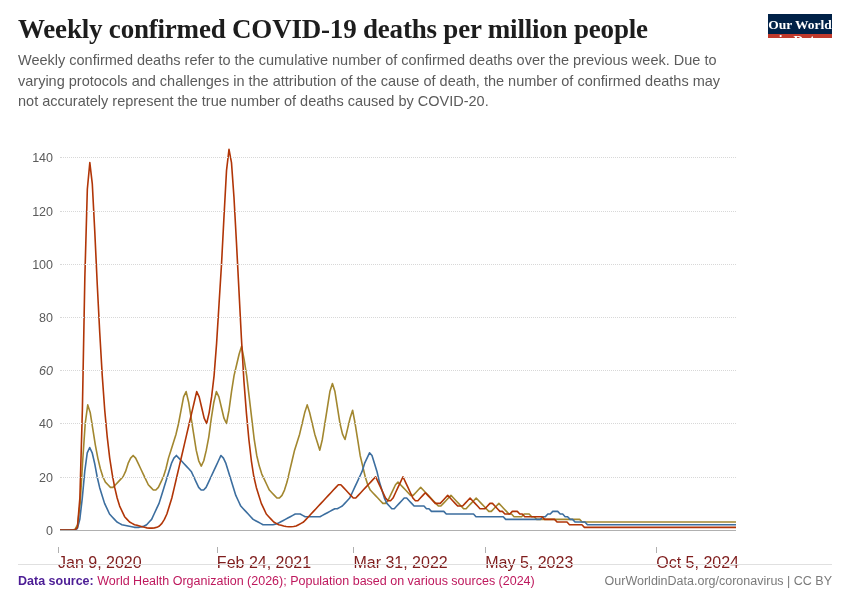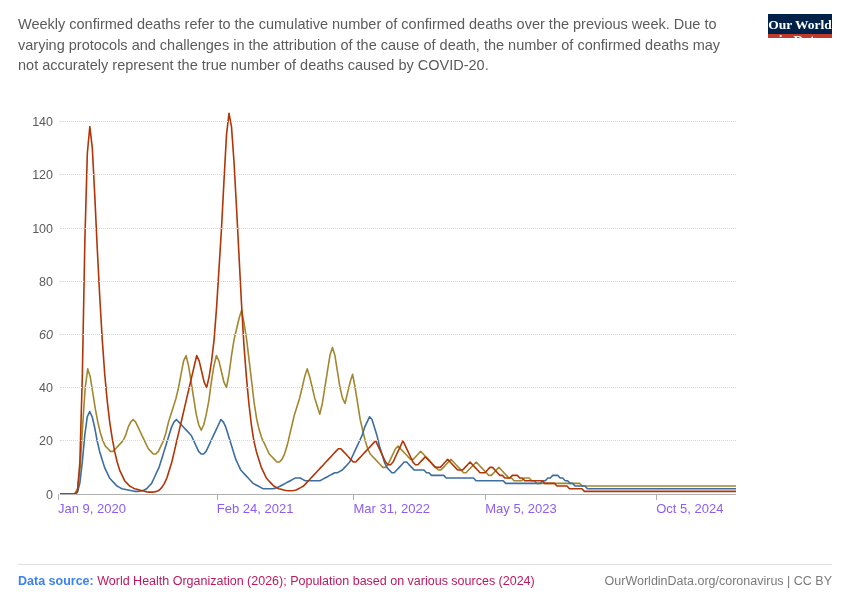--- a/index.html
+++ b/index.html
@@ -81,23 +81,23 @@
     right: 100%;
     transform: translateY(-50%);
     padding-right: 7px;
     font-size: 12.5px;
     color: #5b5b5b;
     white-space: nowrap;
   }
   .xtick {
     position: absolute;
     top: 100%;
-    margin-top: 7px;
-    font-size: 13px;
-    color: #8b5cf6;
+    margin-top: 24px;
+    font-size: 16px;
+    color: #7f1d1d;
     white-space: nowrap;
     transform: translateX(-2px);
   }
   .xtick .tickmark {
     position: absolute;
     left: 0;
     top: -7px;
     width: 0;
     height: 6px;
     border-left: 1px solid #b0b0b0;
@@ -138,36 +138,37 @@
     right: 18px;
     bottom: 12px;
     border-top: 1px solid #e0e0e0;
     padding-top: 9px;
     font-size: 12.5px;
     color: #7a7a7a;
     display: flex;
     justify-content: space-between;
   }
   .footer b {
-    color: #3b82f6;
+    color: #4c1d95;
   }
   .footer .src-val {
     color: #be185d;
   }
 </style>
 </head>
 <body>
 
 <div class="page">
 
   <div class="owid-logo">
     <div>Our World</div>
     <div>in Data</div>
   </div>
 
+  <h1 class="title">Weekly confirmed COVID-19 deaths per million people</h1>
   <p class="subtitle">Weekly confirmed deaths refer to the cumulative number of confirmed deaths over the previous week. Due to varying protocols and challenges in the attribution of the cause of death, the number of confirmed deaths may not accurately represent the true number of deaths caused by COVID-20.</p>
 
   <div class="chart-area">
     <div class="plot" id="plot">
       <svg class="lines" id="lines-svg" viewBox="0 0 1000 1000" preserveAspectRatio="none">
           <polyline points="0.00,1000.00 3.73,1000.00 7.46,1000.00 11.19,1000.00 14.93,1000.00 18.66,1000.00 22.39,997.97 26.12,986.49 29.85,932.43 33.58,824.32 37.31,729.73 41.04,682.43 44.78,702.70 48.51,743.24 52.24,783.78 55.97,817.57 59.70,844.59 63.43,864.86 67.16,878.38 70.90,885.14 74.63,891.89 78.36,891.89 82.09,885.14 85.82,878.38 89.55,871.62 93.28,864.86 97.01,851.35 100.75,831.08 104.48,817.57 108.21,810.81 111.94,817.57 115.67,831.08 119.40,844.59 123.13,858.11 126.87,871.62 130.60,885.14 134.33,891.89 138.06,898.65 141.79,898.65 145.52,891.89 149.25,878.38 152.99,864.86 156.72,844.59 160.45,817.57 164.18,797.30 167.91,777.03 171.64,756.76 175.37,729.73 179.10,695.95 182.84,662.16 186.57,648.65 190.30,675.68 194.03,716.22 197.76,756.76 201.49,797.30 205.22,824.32 208.96,837.84 212.69,824.32 216.42,797.30 220.15,763.51 223.88,716.22 227.61,675.68 231.34,648.65 235.07,662.16 238.81,689.19 242.54,716.22 246.27,729.73 250.00,695.95 253.73,648.65 257.46,608.11 261.19,581.08 264.93,554.05 268.66,533.78 272.39,567.57 276.12,608.11 279.85,662.16 283.58,716.22 287.31,770.27 291.04,810.81 294.78,837.84 298.51,858.11 302.24,871.62 305.97,885.14 309.70,898.65 313.43,905.41 317.16,912.16 320.90,918.92 324.63,918.92 328.36,912.16 332.09,898.65 335.82,878.38 339.55,851.35 343.28,824.32 347.01,797.30 350.75,777.03 354.48,756.76 358.21,729.73 361.94,702.70 365.67,682.43 369.40,702.70 373.13,729.73 376.87,756.76 380.60,777.03 384.33,797.30 388.06,770.27 391.79,729.73 395.52,689.19 399.25,648.65 402.99,628.38 406.72,648.65 410.45,689.19 414.18,729.73 417.91,756.76 421.64,770.27 425.37,743.24 429.10,716.22 432.84,695.95 436.57,729.73 440.30,770.27 444.03,810.81 447.76,837.84 451.49,864.86 455.22,885.14 458.96,898.65 462.69,905.41 466.42,912.16 470.15,918.92 473.88,925.68 477.61,932.43 481.34,932.43 485.07,925.68 488.81,912.16 492.54,898.65 496.27,885.14 500.00,878.38 503.73,885.14 507.46,891.89 511.19,898.65 514.93,905.41 518.66,912.16 522.39,912.16 526.12,905.41 529.85,898.65 533.58,891.89 537.31,898.65 541.04,905.41 544.78,912.16 548.51,918.92 552.24,925.68 555.97,932.43 559.70,939.19 563.43,939.19 567.16,932.43 570.90,925.68 574.63,918.92 578.36,912.16 582.09,918.92 585.82,925.68 589.55,932.43 593.28,939.19 597.01,945.95 600.75,945.95 604.48,939.19 608.21,932.43 611.94,925.68 615.67,918.92 619.40,925.68 623.13,932.43 626.87,939.19 630.60,945.95 634.33,952.70 638.06,952.70 641.79,945.95 645.52,939.19 649.25,932.43 652.99,939.19 656.72,945.95 660.45,952.70 664.18,959.46 667.91,959.46 671.64,966.22 675.37,966.22 679.10,966.22 682.84,966.22 686.57,959.46 690.30,959.46 694.03,959.46 697.76,966.22 701.49,966.22 705.22,972.97 708.96,972.97 712.69,972.97 716.42,972.97 720.15,972.97 723.88,972.97 727.61,972.97 731.34,972.97 735.07,972.97 738.81,972.97 742.54,972.97 746.27,972.97 750.00,972.97 753.73,972.97 757.46,972.97 761.19,972.97 764.93,972.97 768.66,972.97 772.39,979.73 776.12,979.73 779.85,979.73 783.58,979.73 787.31,979.73 791.04,979.73 794.78,979.73 798.51,979.73 802.24,979.73 805.97,979.73 809.70,979.73 813.43,979.73 817.16,979.73 820.90,979.73 824.63,979.73 828.36,979.73 832.09,979.73 835.82,979.73 839.55,979.73 843.28,979.73 847.01,979.73 850.75,979.73 854.48,979.73 858.21,979.73 861.94,979.73 865.67,979.73 869.40,979.73 873.13,979.73 876.87,979.73 880.60,979.73 884.33,979.73 888.06,979.73 891.79,979.73 895.52,979.73 899.25,979.73 902.99,979.73 906.72,979.73 910.45,979.73 914.18,979.73 917.91,979.73 921.64,979.73 925.37,979.73 929.10,979.73 932.84,979.73 936.57,979.73 940.30,979.73 944.03,979.73 947.76,979.73 951.49,979.73 955.22,979.73 958.96,979.73 962.69,979.73 966.42,979.73 970.15,979.73 973.88,979.73 977.61,979.73 981.34,979.73 985.07,979.73 988.81,979.73 992.54,979.73 996.27,979.73 1000.00,979.73" fill="none" stroke="#a2872f" stroke-width="1.6" vector-effect="non-scaling-stroke" stroke-linejoin="round"></polyline>
           <polyline points="0.00,1000.00 3.66,1000.00 7.33,1000.00 10.99,1000.00 14.65,1000.00 18.32,1000.00 21.98,1000.00 25.64,996.62 29.30,972.97 32.97,918.92 36.63,851.35 40.29,804.05 43.96,790.54 47.62,804.05 51.28,831.08 54.95,864.86 58.61,891.89 62.27,912.16 65.93,932.43 69.60,945.95 73.26,959.46 76.92,966.22 80.59,972.97 84.25,979.73 87.91,983.11 91.58,986.49 95.24,987.84 98.90,989.19 102.56,990.54 106.23,991.89 109.89,993.24 113.55,993.24 117.22,993.24 120.88,991.89 124.54,989.86 128.21,986.49 131.87,979.73 135.53,972.97 139.19,959.46 142.86,945.95 146.52,932.43 150.18,912.16 153.85,891.89 157.51,871.62 161.17,851.35 164.84,831.08 168.50,817.57 172.16,810.81 175.82,817.57 179.49,824.32 183.15,831.08 186.81,837.84 190.48,844.59 194.14,851.35 197.80,864.86 201.47,878.38 205.13,891.89 208.79,898.65 212.45,898.65 216.12,891.89 219.78,878.38 223.44,864.86 227.11,851.35 230.77,837.84 234.43,824.32 238.10,810.81 241.76,817.57 245.42,831.08 249.08,851.35 252.75,871.62 256.41,891.89 260.07,912.16 263.74,925.68 267.40,939.19 271.06,945.95 274.73,952.70 278.39,959.46 282.05,966.22 285.71,972.97 289.38,976.35 293.04,979.73 296.70,983.11 300.37,986.49 304.03,986.49 307.69,986.49 311.36,986.49 315.02,986.49 318.68,985.14 322.34,983.11 326.01,979.73 329.67,976.35 333.33,972.97 337.00,969.59 340.66,966.22 344.32,962.84 347.99,959.46 351.65,959.46 355.31,959.46 358.97,962.84 362.64,966.22 366.30,966.22 369.96,966.22 373.63,966.22 377.29,966.22 380.95,966.22 384.62,966.22 388.28,962.84 391.94,959.46 395.60,956.08 399.27,952.70 402.93,949.32 406.59,945.95 410.26,945.95 413.92,942.57 417.58,939.19 421.25,932.43 424.91,925.68 428.57,918.92 432.23,905.41 435.90,891.89 439.56,878.38 443.22,864.86 446.89,851.35 450.55,831.08 454.21,817.57 457.88,804.05 461.54,810.81 465.20,831.08 468.86,851.35 472.53,878.38 476.19,898.65 479.85,918.92 483.52,932.43 487.18,939.19 490.84,945.95 494.51,945.95 498.17,939.19 501.83,932.43 505.49,925.68 509.16,918.92 512.82,918.92 516.48,925.68 520.15,932.43 523.81,939.19 527.47,939.19 531.14,939.19 534.80,939.19 538.46,939.19 542.12,945.95 545.79,945.95 549.45,952.70 553.11,952.70 556.78,952.70 560.44,952.70 564.10,952.70 567.77,952.70 571.43,959.46 575.09,959.46 578.75,959.46 582.42,959.46 586.08,959.46 589.74,959.46 593.41,959.46 597.07,959.46 600.73,959.46 604.40,959.46 608.06,959.46 611.72,959.46 615.38,966.22 619.05,966.22 622.71,966.22 626.37,966.22 630.04,966.22 633.70,966.22 637.36,966.22 641.03,966.22 644.69,966.22 648.35,966.22 652.01,966.22 655.68,966.22 659.34,972.97 663.00,972.97 666.67,972.97 670.33,972.97 673.99,972.97 677.66,972.97 681.32,972.97 684.98,972.97 688.64,972.97 692.31,972.97 695.97,972.97 699.63,972.97 703.30,972.97 706.96,972.97 710.62,972.97 714.29,966.22 717.95,966.22 721.61,959.46 725.27,959.46 728.94,952.70 732.60,952.70 736.26,952.70 739.93,959.46 743.59,959.46 747.25,966.22 750.92,966.22 754.58,972.97 758.24,972.97 761.90,979.73 765.57,979.73 769.23,979.73 772.89,979.73 776.56,979.73 780.22,986.49 783.88,986.49 787.55,986.49 791.21,986.49 794.87,986.49 798.53,986.49 802.20,986.49 805.86,986.49 809.52,986.49 813.19,986.49 816.85,986.49 820.51,986.49 824.18,986.49 827.84,986.49 831.50,986.49 835.16,986.49 838.83,986.49 842.49,986.49 846.15,986.49 849.82,986.49 853.48,986.49 857.14,986.49 860.81,986.49 864.47,986.49 868.13,986.49 871.79,986.49 875.46,986.49 879.12,986.49 882.78,986.49 886.45,986.49 890.11,986.49 893.77,986.49 897.44,986.49 901.10,986.49 904.76,986.49 908.42,986.49 912.09,986.49 915.75,986.49 919.41,986.49 923.08,986.49 926.74,986.49 930.40,986.49 934.07,986.49 937.73,986.49 941.39,986.49 945.05,986.49 948.72,986.49 952.38,986.49 956.04,986.49 959.71,986.49 963.37,986.49 967.03,986.49 970.70,986.49 974.36,986.49 978.02,986.49 981.68,986.49 985.35,986.49 989.01,986.49 992.67,986.49 996.34,986.49 1000.00,986.49" fill="none" stroke="#3c6e9f" stroke-width="1.6" vector-effect="non-scaling-stroke" stroke-linejoin="round"></polyline>
           <polyline points="0.00,1000.00 3.68,1000.00 7.35,1000.00 11.03,1000.00 14.71,1000.00 18.38,1000.00 22.06,1000.00 25.74,993.24 29.41,918.92 33.09,695.95 36.76,358.11 40.44,135.14 44.12,67.57 47.79,121.62 51.47,243.24 55.15,378.38 58.82,500.00 62.50,608.11 66.18,695.95 69.85,763.51 73.53,817.57 77.21,858.11 80.88,891.89 84.56,918.92 88.24,939.19 91.91,952.70 95.59,966.22 99.26,972.97 102.94,979.73 106.62,983.11 110.29,986.49 113.97,987.84 117.65,989.86 121.32,991.89 125.00,993.24 128.68,994.59 132.35,995.27 136.03,995.27 139.71,994.59 143.38,993.24 147.06,989.86 150.74,983.11 154.41,972.97 158.09,959.46 161.76,939.19 165.44,918.92 169.12,891.89 172.79,864.86 176.47,837.84 180.15,810.81 183.82,783.78 187.50,756.76 191.18,729.73 194.85,702.70 198.53,675.68 202.21,648.65 205.88,662.16 209.56,689.19 213.24,716.22 216.91,729.73 220.59,702.70 224.26,662.16 227.94,608.11 231.62,527.03 235.29,425.68 238.97,324.32 242.65,202.70 246.32,87.84 250.00,33.78 253.68,67.57 257.35,155.41 261.03,270.27 264.71,391.89 268.38,513.51 272.06,621.62 275.74,702.70 279.41,770.27 283.09,824.32 286.76,864.86 290.44,891.89 294.12,912.16 297.79,932.43 301.47,945.95 305.15,959.46 308.82,966.22 312.50,972.97 316.18,979.73 319.85,983.11 323.53,986.49 327.21,987.84 330.88,989.86 334.56,991.22 338.24,991.89 341.91,991.89 345.59,991.22 349.26,989.86 352.94,986.49 356.62,983.11 360.29,979.73 363.97,972.97 367.65,966.22 371.32,959.46 375.00,952.70 378.68,945.95 382.35,939.19 386.03,932.43 389.71,925.68 393.38,918.92 397.06,912.16 400.74,905.41 404.41,898.65 408.09,891.89 411.76,885.14 415.44,885.14 419.12,891.89 422.79,898.65 426.47,905.41 430.15,912.16 433.82,918.92 437.50,918.92 441.18,912.16 444.85,905.41 448.53,898.65 452.21,891.89 455.88,885.14 459.56,878.38 463.24,871.62 466.91,864.86 470.59,878.38 474.26,891.89 477.94,905.41 481.62,918.92 485.29,925.68 488.97,925.68 492.65,918.92 496.32,905.41 500.00,891.89 503.68,878.38 507.35,864.86 511.03,878.38 514.71,891.89 518.38,905.41 522.06,918.92 525.74,925.68 529.41,925.68 533.09,918.92 536.76,912.16 540.44,905.41 544.12,912.16 547.79,918.92 551.47,925.68 555.15,932.43 558.82,932.43 562.50,932.43 566.18,925.68 569.85,918.92 573.53,912.16 577.21,918.92 580.88,925.68 584.56,932.43 588.24,939.19 591.91,939.19 595.59,939.19 599.26,932.43 602.94,925.68 606.62,918.92 610.29,925.68 613.97,932.43 617.65,939.19 621.32,945.95 625.00,945.95 628.68,945.95 632.35,939.19 636.03,932.43 639.71,932.43 643.38,939.19 647.06,945.95 650.74,952.70 654.41,952.70 658.09,959.46 661.76,959.46 665.44,959.46 669.12,952.70 672.79,952.70 676.47,952.70 680.15,959.46 683.82,959.46 687.50,966.22 691.18,966.22 694.85,966.22 698.53,966.22 702.21,966.22 705.88,966.22 709.56,966.22 713.24,966.22 716.91,972.97 720.59,972.97 724.26,972.97 727.94,972.97 731.62,972.97 735.29,979.73 738.97,979.73 742.65,979.73 746.32,979.73 750.00,979.73 753.68,986.49 757.35,986.49 761.03,986.49 764.71,986.49 768.38,986.49 772.06,986.49 775.74,993.24 779.41,993.24 783.09,993.24 786.76,993.24 790.44,993.24 794.12,993.24 797.79,993.24 801.47,993.24 805.15,993.24 808.82,993.24 812.50,993.24 816.18,993.24 819.85,993.24 823.53,993.24 827.21,993.24 830.88,993.24 834.56,993.24 838.24,993.24 841.91,993.24 845.59,993.24 849.26,993.24 852.94,993.24 856.62,993.24 860.29,993.24 863.97,993.24 867.65,993.24 871.32,993.24 875.00,993.24 878.68,993.24 882.35,993.24 886.03,993.24 889.71,993.24 893.38,993.24 897.06,993.24 900.74,993.24 904.41,993.24 908.09,993.24 911.76,993.24 915.44,993.24 919.12,993.24 922.79,993.24 926.47,993.24 930.15,993.24 933.82,993.24 937.50,993.24 941.18,993.24 944.85,993.24 948.53,993.24 952.21,993.24 955.88,993.24 959.56,993.24 963.24,993.24 966.91,993.24 970.59,993.24 974.26,993.24 977.94,993.24 981.62,993.24 985.29,993.24 988.97,993.24 992.65,993.24 996.32,993.24 1000.00,993.24" fill="none" stroke="#b13507" stroke-width="1.6" vector-effect="non-scaling-stroke" stroke-linejoin="round"></polyline>
         </svg>
     <div class="gridline zero" style="top: 100%;">

